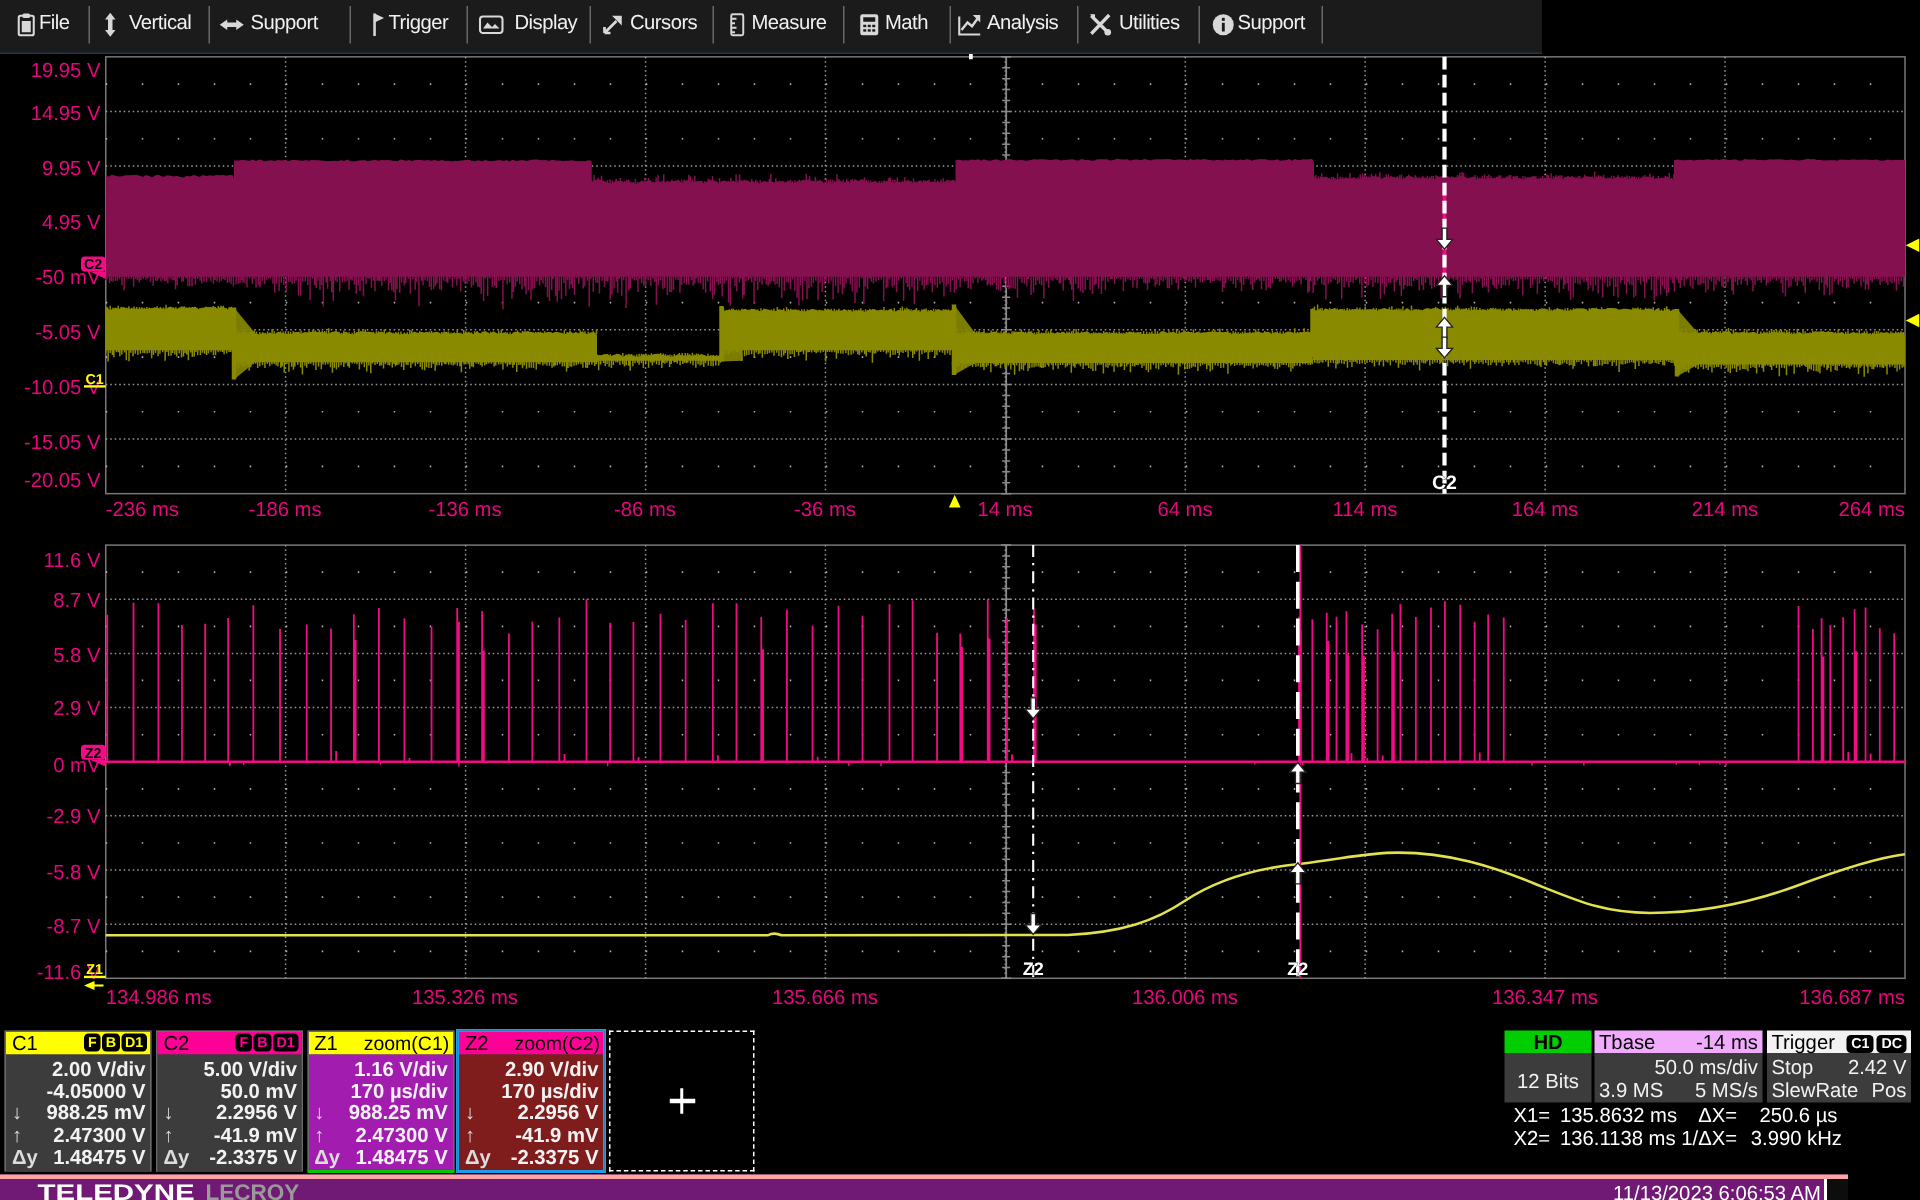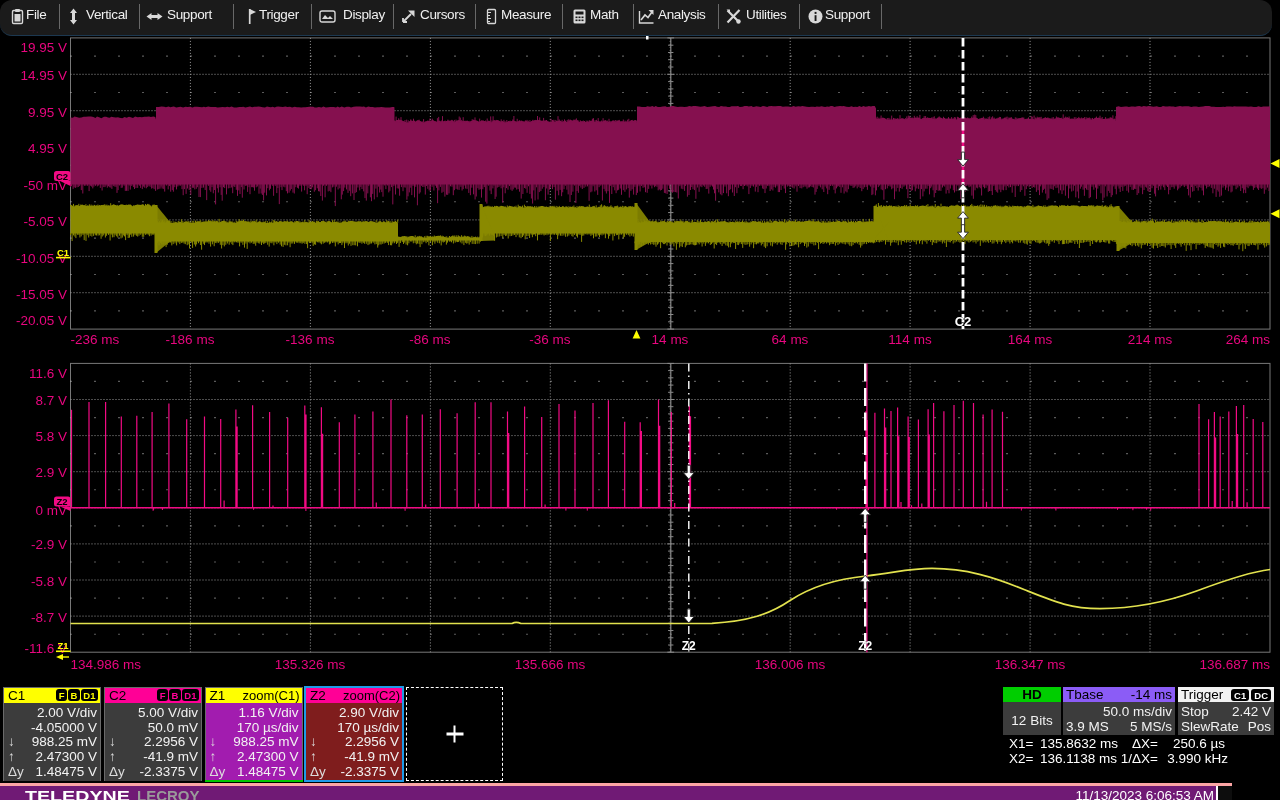--- a/index.html
+++ b/index.html
@@ -1,30 +1,30 @@
 <!DOCTYPE html>
 <html><head><meta charset="utf-8">
 <style>
 * { margin:0; padding:0; box-sizing:border-box; }
 html,body { width:1280px; height:800px; background:#000; overflow:hidden;
   font-family:"Liberation Sans", sans-serif; }
-#menubar { position:absolute; left:0; top:0; width:1272px; height:36px;
-  background:#1b1b1b; border-bottom:1.5px solid #1c3850;border-radius:12px; }
+#menubar { position:absolute; left:0; top:0; width:1028px; height:36px;
+  background:#1b1b1b; border-bottom:1.5px solid #1c3850; }
 .micon { position:absolute; top:8px; }
 .mtext { position:absolute; top:7px; color:#f0f0f0; font-size:13.5px; letter-spacing:-0.35px; white-space:nowrap; }
 .msep { position:absolute; top:4px; width:1px; height:25px; background:#686868; }
 #scope { position:absolute; left:0; top:0; }
 .ch { position:absolute; top:686.5px; width:98px; height:94.5px; background:#3c3c3c; border:1px solid #6a6a6a; }
 .chh { height:15.5px; display:flex; justify-content:space-between; align-items:center; padding:0 2px 0 4px; font-size:13px; color:#000; }
 .cht { font-size:13.5px; }
 .chb { display:flex; gap:1px; align-items:center; }
 .bdg { background:#000; border-radius:3px; font-size:9.5px; font-weight:bold; padding:0.5px 2.5px; line-height:11px; }
 .zt { font-size:13px; }
 .chbody { height:77.5px; color:#f2f2f2; font-size:13.5px; padding:3px 3px 0 3px; }
-.row { height:14.7px; line-height:14.7px; position:relative; }
+.row { height:14.7px; line-height:14.7px; position:relative;font-weight:bold; }
 .row .pre { position:absolute; left:1px; color:#dcdcdc; }
 .row .val { position:absolute; right:0; }
 .addbox { position:absolute; left:406px; top:686.5px; width:97px; height:94.5px; border:1.5px dashed #fff; }
 .plus { position:absolute; left:50%; top:50%; width:17px; height:17px; transform:translate(-50%,-50%); }
 .plus:before { content:""; position:absolute; left:0; top:7.5px; width:17px; height:2.4px; background:#fff; }
 .plus:after { content:""; position:absolute; left:7.3px; top:0; width:2.4px; height:17px; background:#fff; }
 .ib { position:absolute; top:686.5px; }
 .ibh { height:15.5px; font-size:13.5px; line-height:15px; padding:0 3px; }
 .ibbody { height:33px; background:#3c3c3c; color:#f2f2f2; font-size:13.5px; padding:3px 3px 0 3px; }
 .irow { height:14.7px; line-height:14.7px; display:flex; justify-content:space-between; }
@@ -405,21 +405,21 @@
   </div>
 <div class="addbox">
     <div class="plus"></div>
   </div>
 
 <div class="ib" style="left:1003px;width:58px">
  <div class="ibh" style="background:#00ce00;color:#000;text-align:center;font-weight:bold">HD</div>
  <div class="ibbody" style="display:flex;align-items:center;justify-content:center">12 Bits</div>
 </div>
 <div class="ib" style="left:1063px;width:112px">
- <div class="ibh" style="background:#8b5cf6;color:#000"><span>Tbase</span><span style="float:right">-14 ms</span></div>
+ <div class="ibh" style="background:#f0abfc;color:#000"><span>Tbase</span><span style="float:right">-14 ms</span></div>
  <div class="ibbody">
    <div class="irow">
         <span></span>
         <span>50.0 ms/div</span>
       </div>
    <div class="irow">
         <span>3.9 MS</span>
         <span>5 MS/s</span>
       </div>
  </div>

